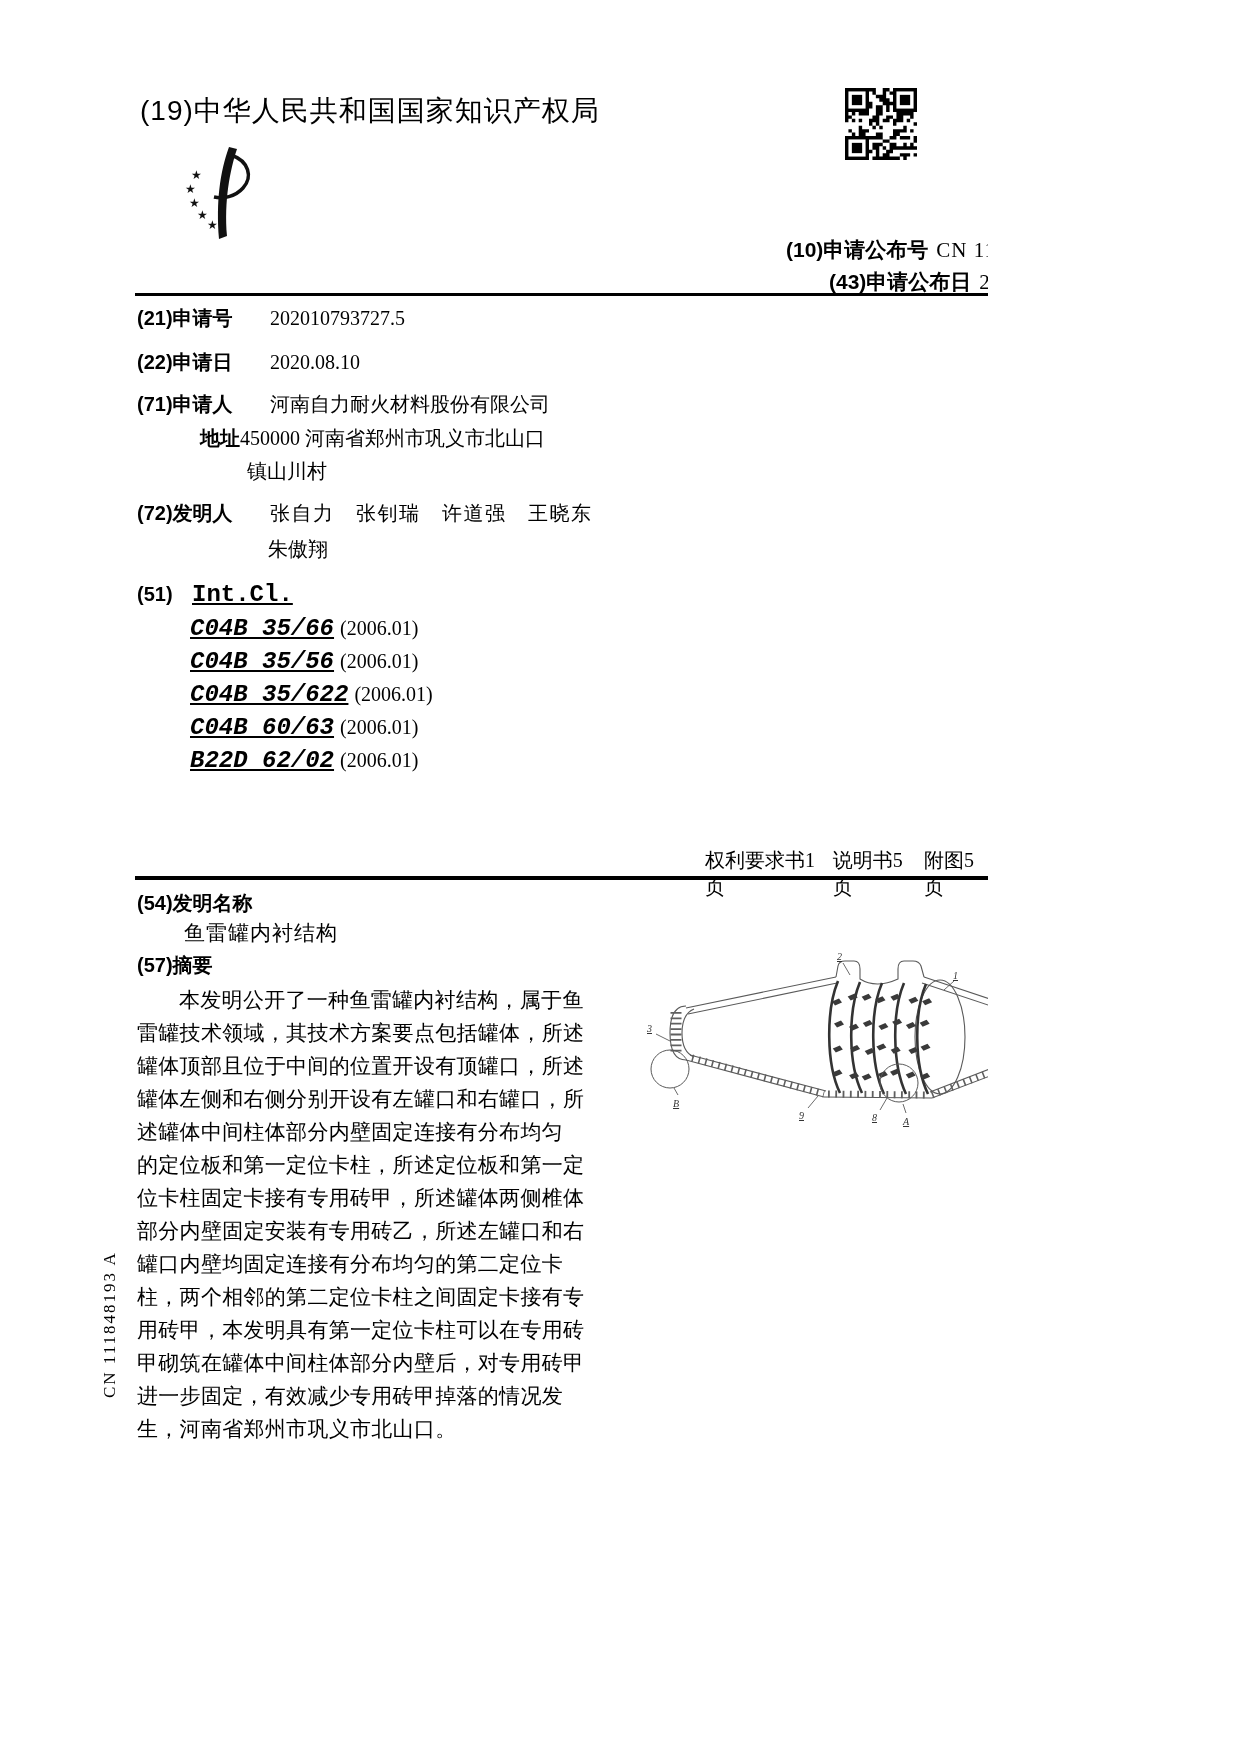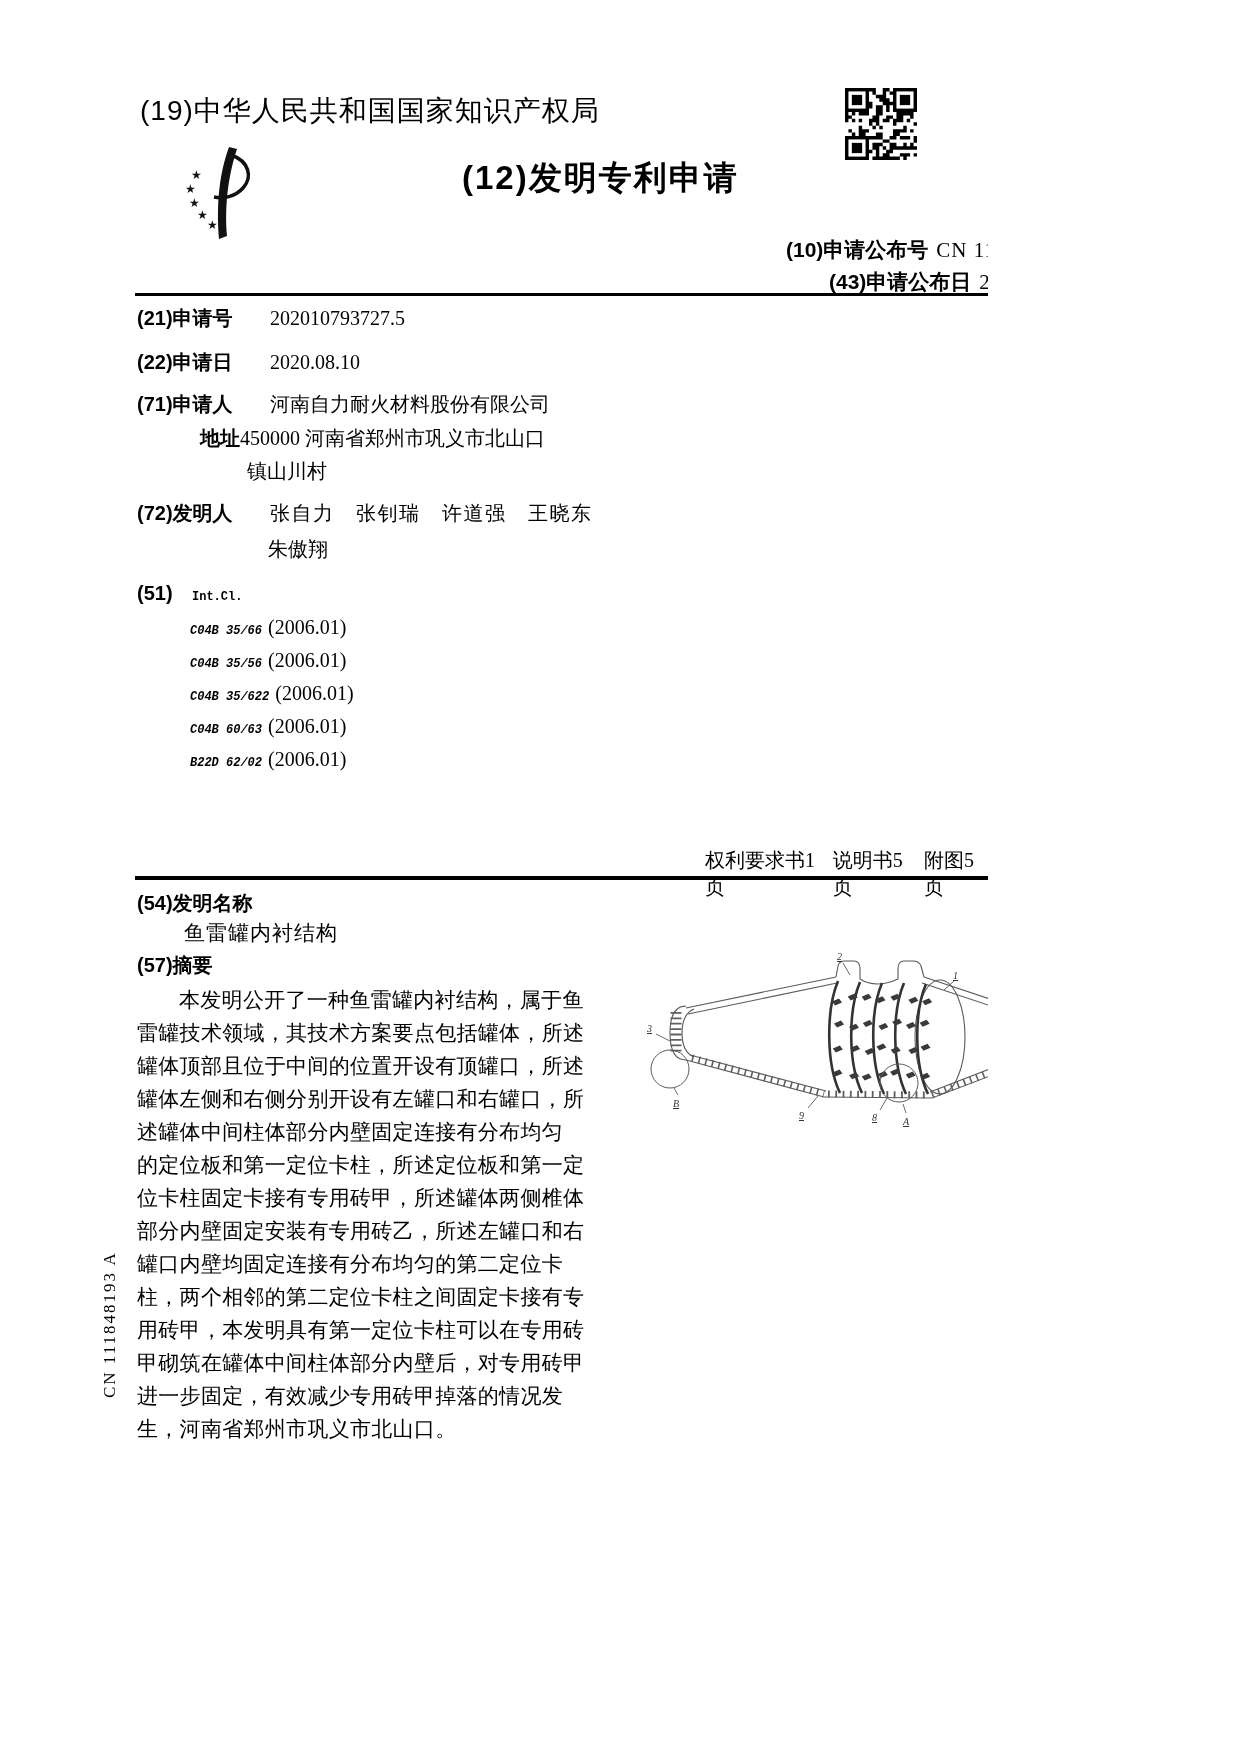--- a/index.html
+++ b/index.html
@@ -10,21 +10,21 @@
           font-family:"Liberation Sans",sans-serif;}
   .doctype{position:absolute;left:462px;top:156px;font-size:33px;font-weight:700;
            font-family:"Liberation Sans",sans-serif;letter-spacing:2px;}
   .publine{position:absolute;left:786px;font-size:21px;white-space:nowrap;display:flex;gap:8px;align-items:baseline;}
   .publine .f-label{font-size:21px;}
   .f-label{font-family:"Liberation Sans",sans-serif;font-weight:700;font-size:20px;}
   .f-value{font-family:"Liberation Serif",serif;font-size:20px;}
   .hr{position:absolute;left:135px;width:968px;background:#000;}
   .row{position:absolute;display:flex;align-items:baseline;white-space:nowrap;line-height:1.2;}
   .lblcol{width:133px;flex:0 0 auto;}
-  .code{font-family:"Liberation Mono",monospace;font-weight:700;font-style:italic;font-size:12px;}
+  .code{font-family:"Liberation Mono",monospace;font-weight:700;font-style:italic;font-size:24px;text-decoration:underline;}
   .intver{font-size:20px;margin-left:6px;}
   .pages{position:absolute;left:705px;top:847px;display:flex;gap:9px;font-size:20px;}
   .abs-line{position:absolute;left:137px;width:445px;font-size:21px;line-height:33px;
             letter-spacing:0.3px;white-space:nowrap;}
   .sidecode{position:absolute;left:100px;top:1240px;height:158px;width:28px;
             writing-mode:vertical-rl;transform:rotate(180deg);
             font-size:17px;letter-spacing:2px;font-family:"Liberation Serif",serif;}
   .qr{position:absolute;left:845px;top:88px;width:72px;height:74px;}
   .logo{position:absolute;left:183px;top:146px;width:72px;height:98px;}
   .fig{position:absolute;left:640px;top:948px;width:445px;height:190px;}
@@ -59,21 +59,20 @@
         <rect x="6.857142857142857" y="6.857142857142857" width="10.285714285714285" height="10.285714285714285" fill="#000"></rect>
         <rect x="48" y="0" width="24" height="24" fill="#000"></rect>
         <rect x="51.42857142857143" y="3.4285714285714284" width="17.142857142857142" height="17.142857142857142" fill="#fff"></rect>
         <rect x="54.857142857142854" y="6.857142857142857" width="10.285714285714285" height="10.285714285714285" fill="#000"></rect>
         <rect x="0" y="48" width="24" height="24" fill="#000"></rect>
         <rect x="3.4285714285714284" y="51.42857142857143" width="17.142857142857142" height="17.142857142857142" fill="#fff"></rect>
         <rect x="6.857142857142857" y="54.857142857142854" width="10.285714285714285" height="10.285714285714285" fill="#000"></rect>
       </svg>
   </div>
 
-  <div class="doctype">(12)发明专利申请</div>
 
   <div class="publine" style="top:236px;">
     <span class="f-label">(10)申请公布号</span>
     <span class="f-value" style="font-size:21px;letter-spacing:1px;">CN 111848193 A</span>
   </div>
   <div class="publine" style="top:268px;margin-left:43px;">
     <span class="f-label">(43)申请公布日</span>
     <span class="f-value" style="font-size:21px;letter-spacing:1px;">2020.10.30</span>
   </div>
 

